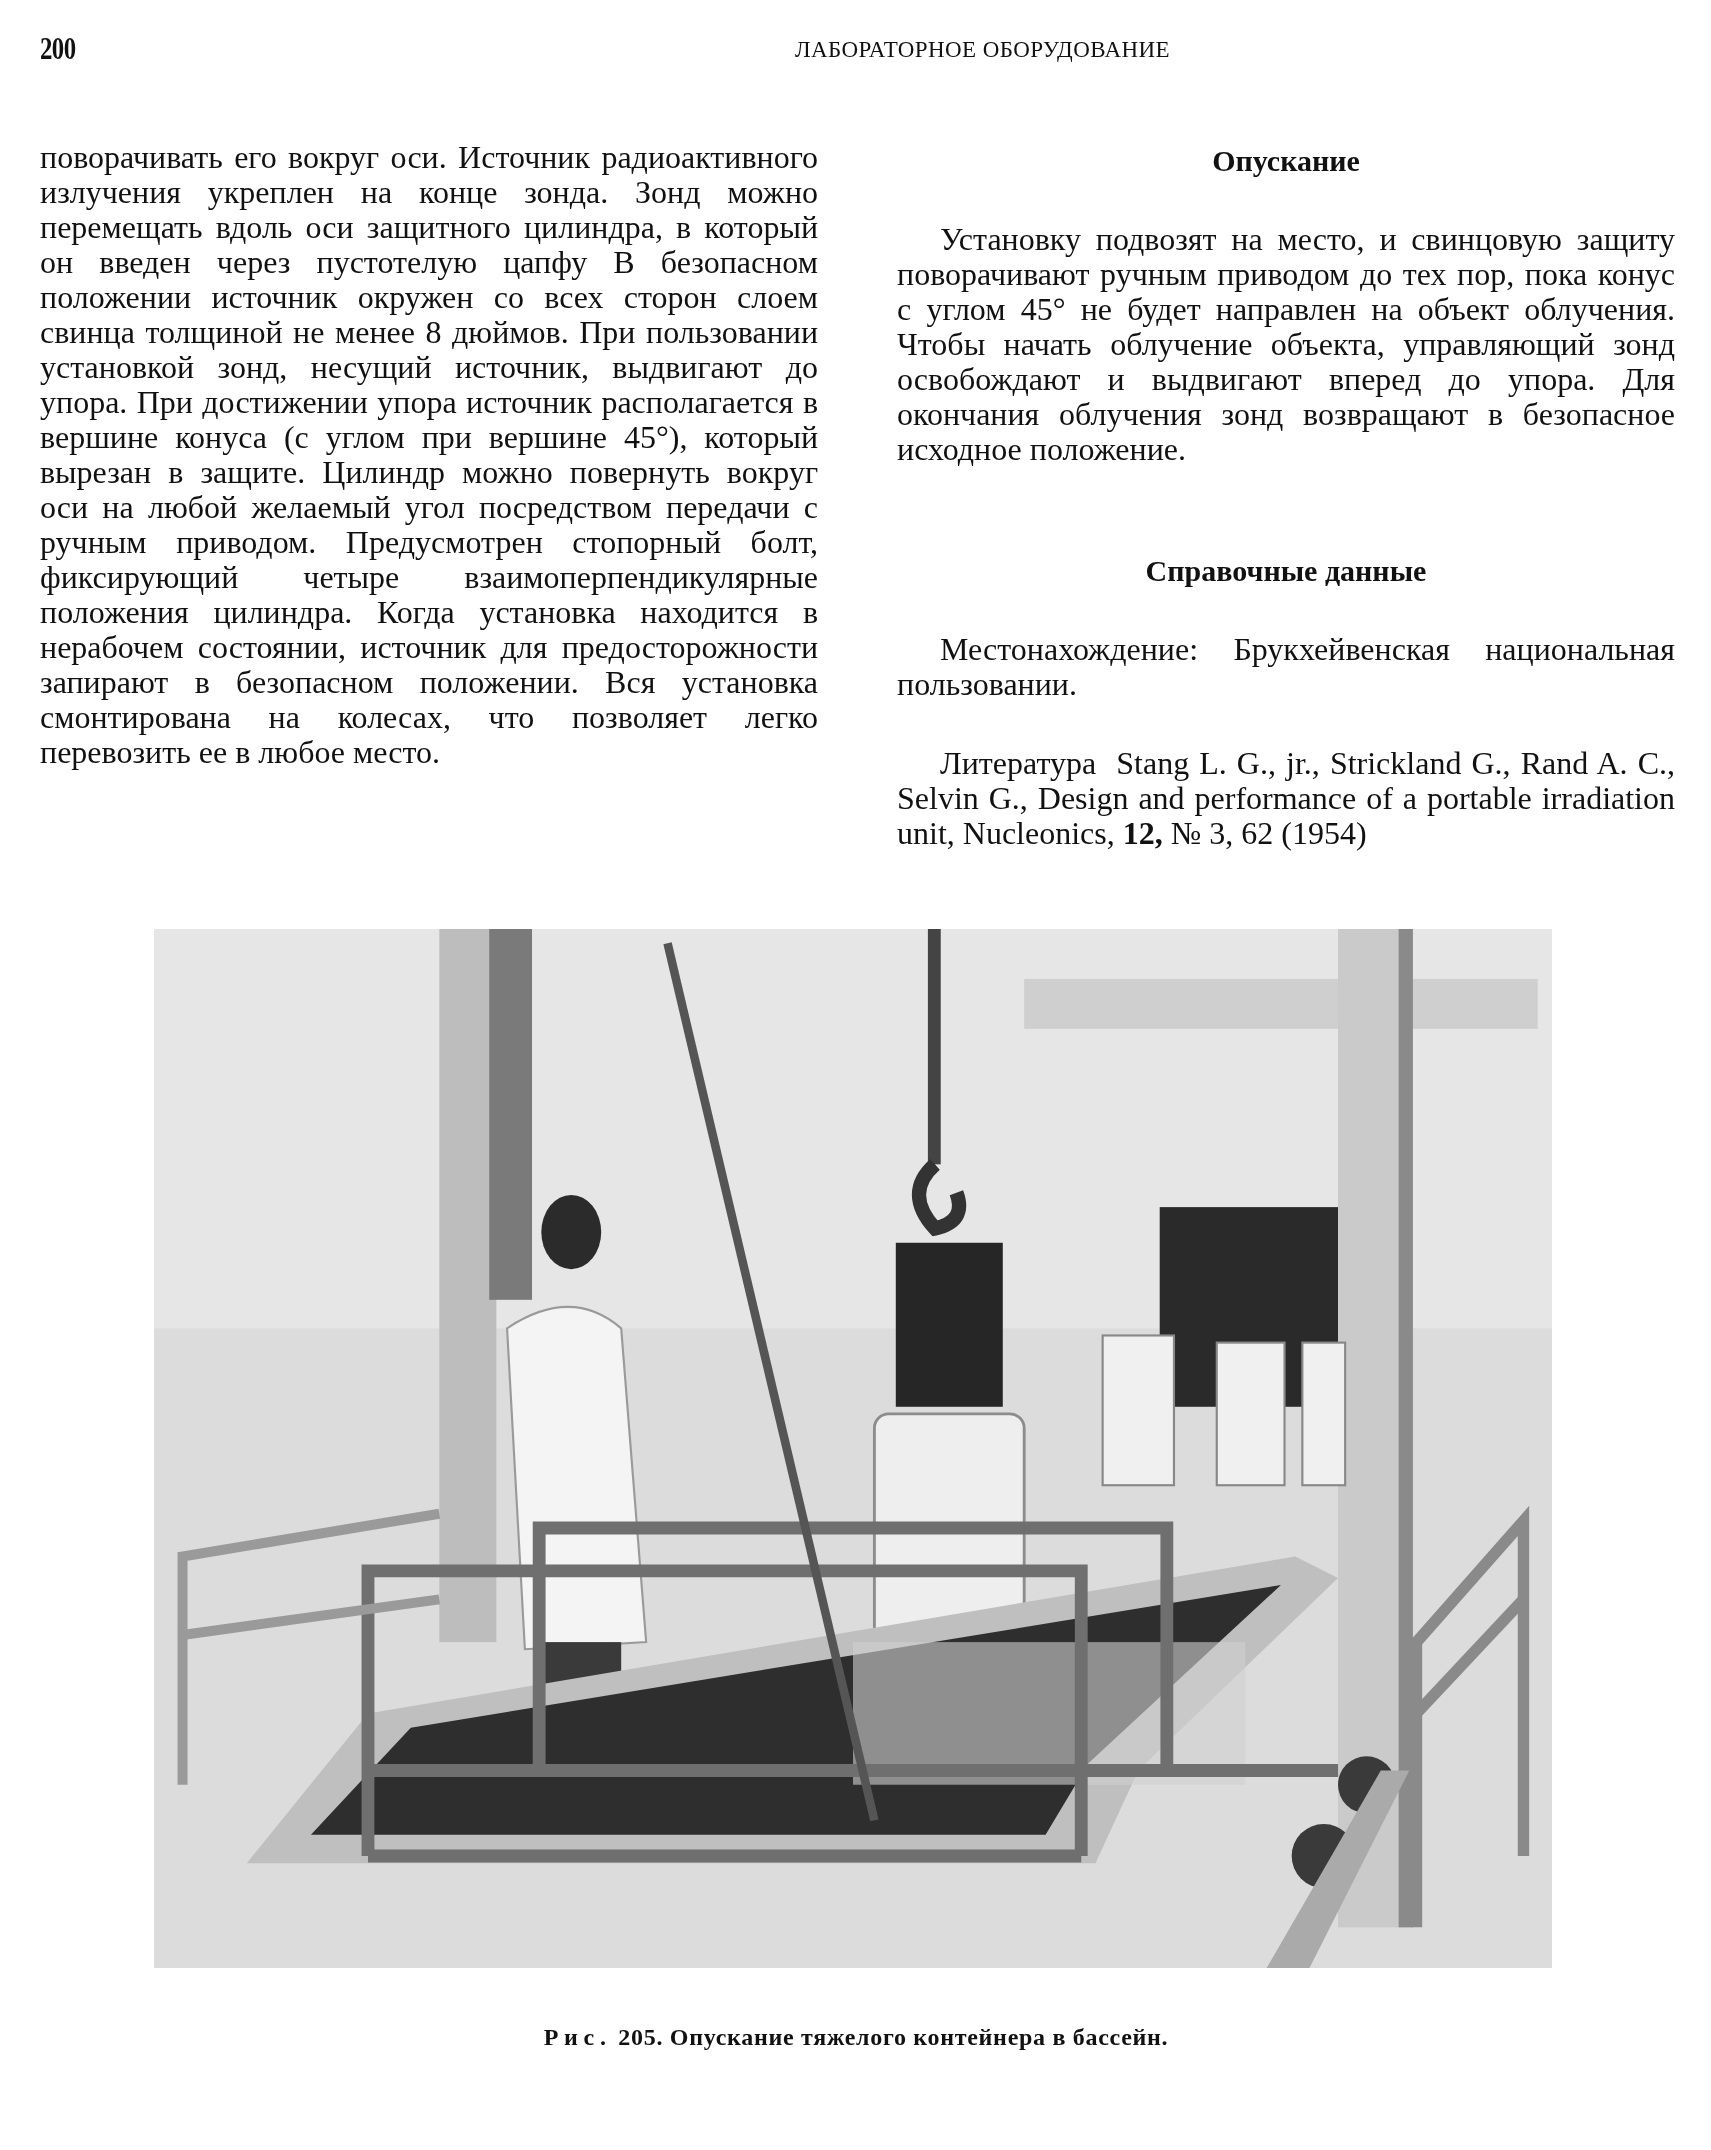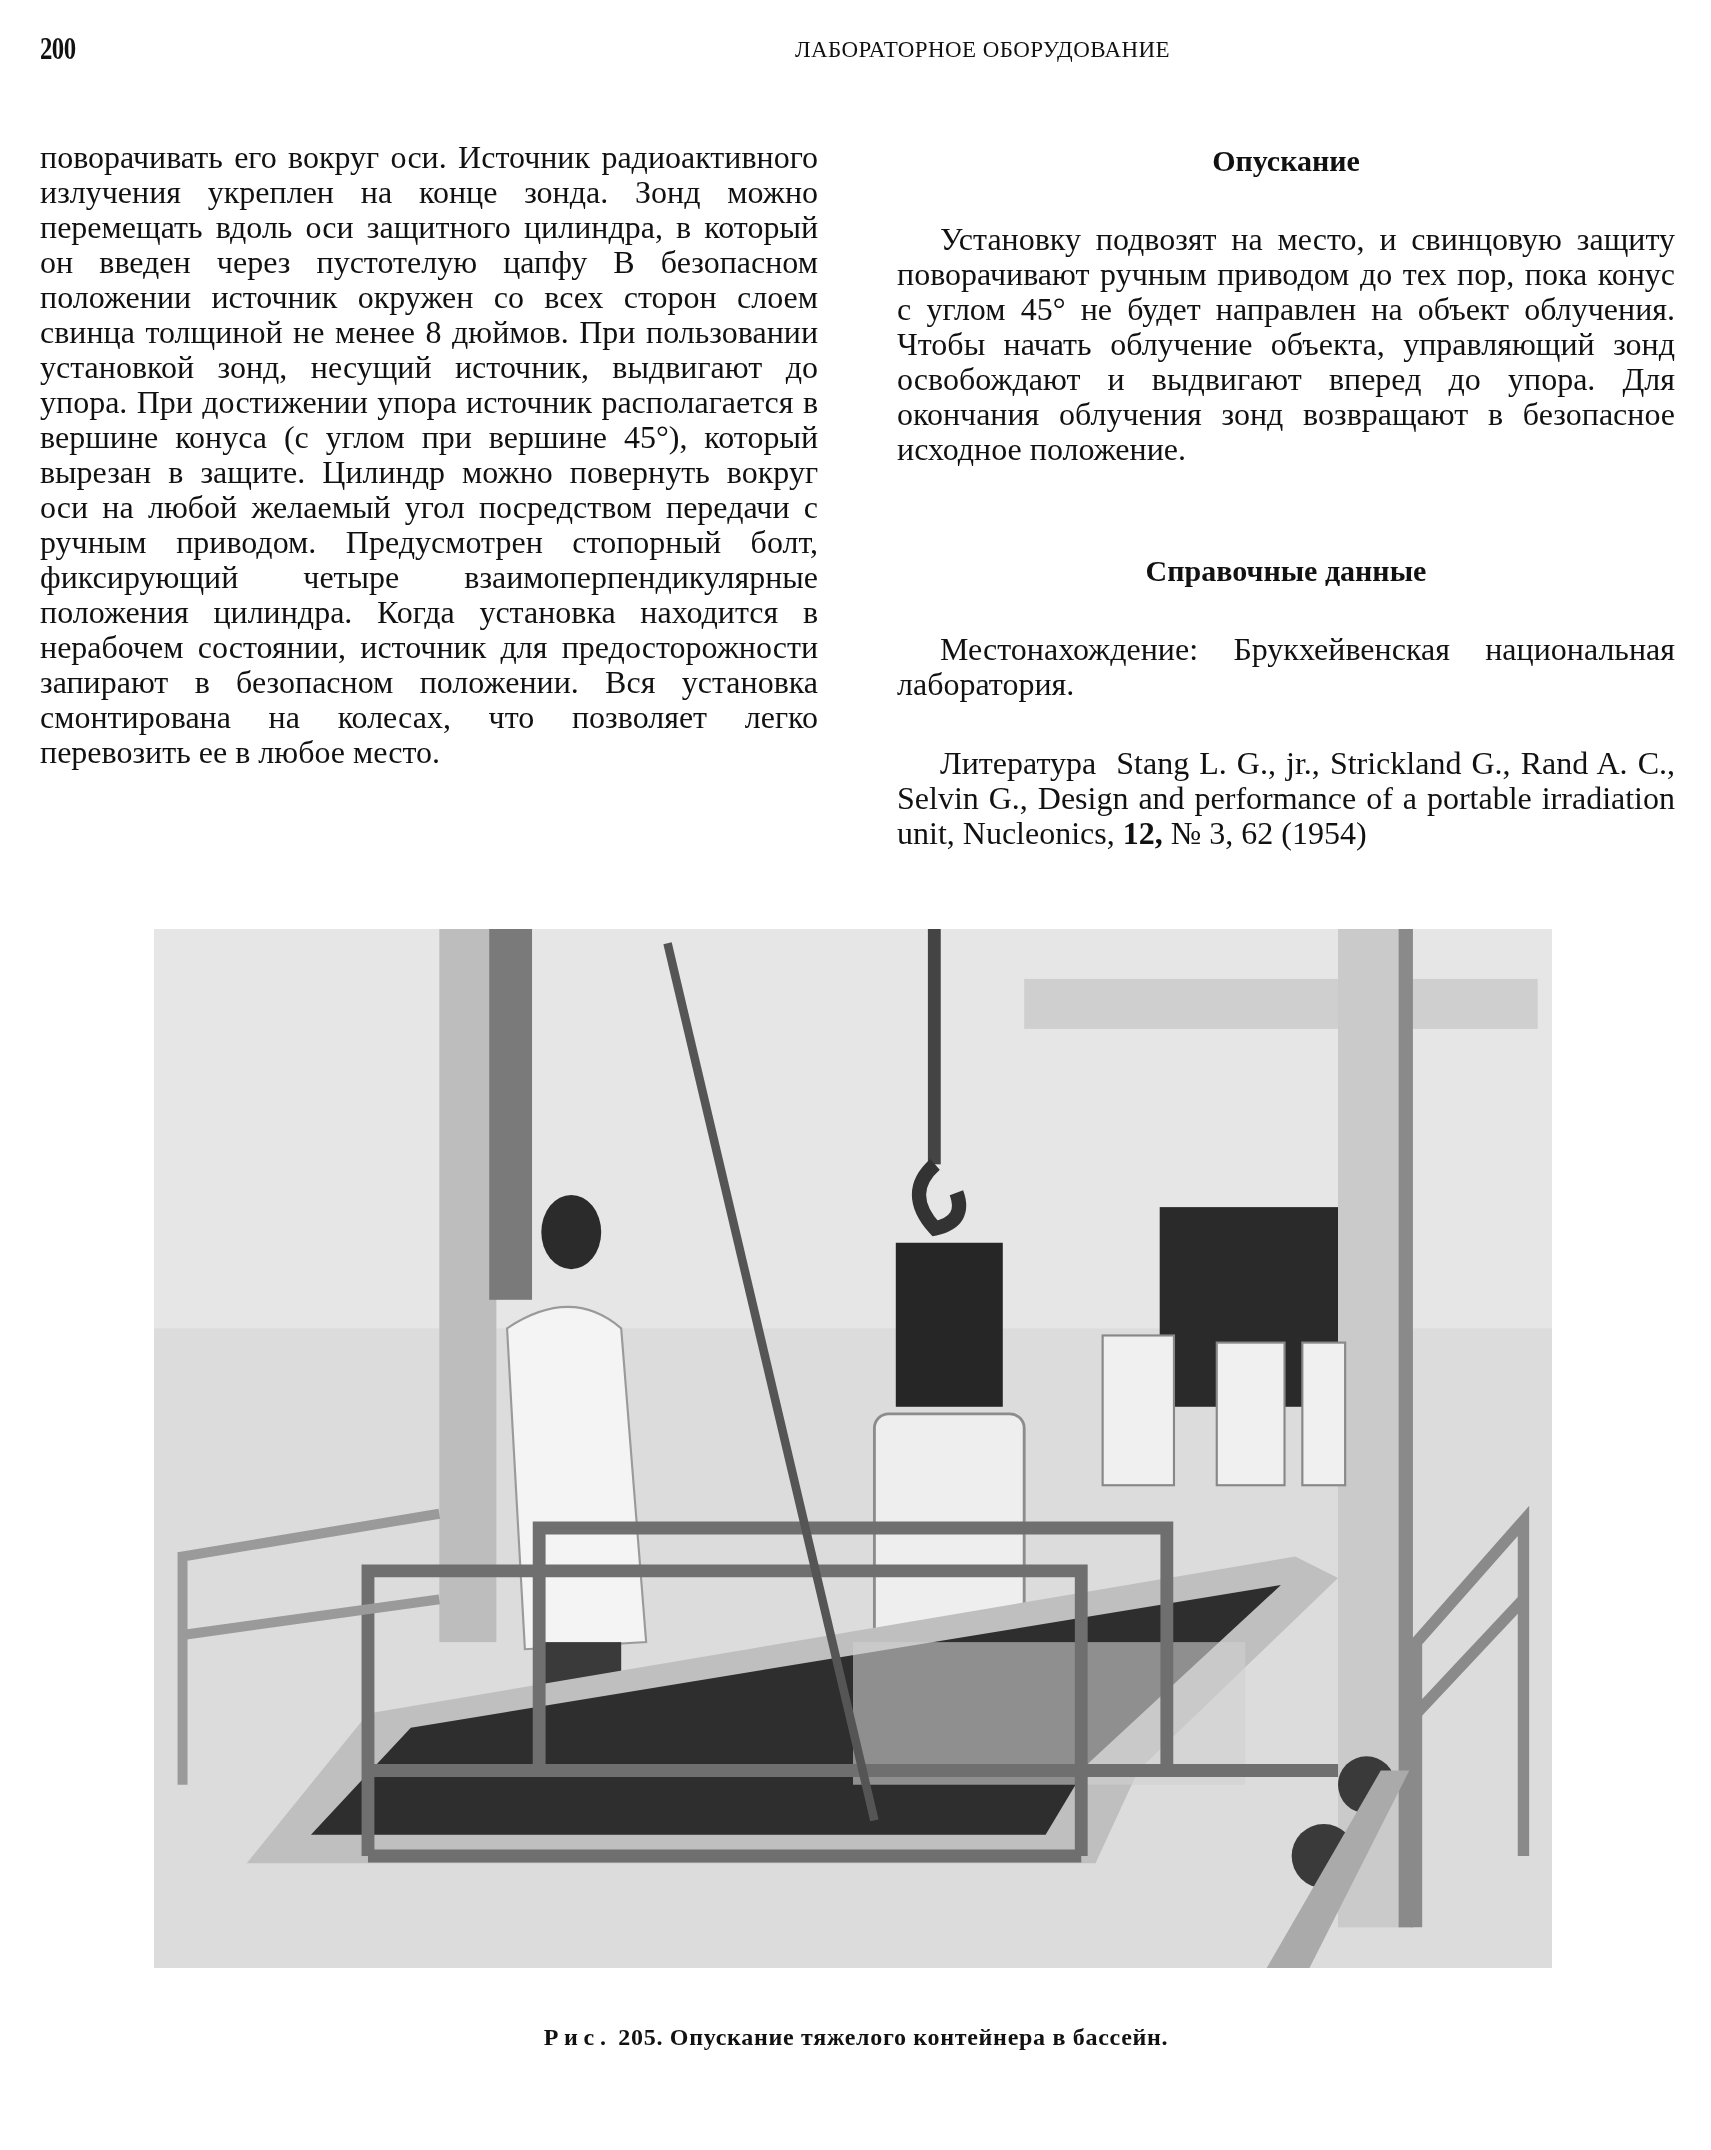--- a/index.html
+++ b/index.html
@@ -33,21 +33,21 @@
 <div class="running-head">ЛАБОРАТОРНОЕ ОБОРУДОВАНИЕ</div>
 
 <div class="col col-left">
   <p>поворачивать его вокруг оси. Источник радиоактивного излучения укреплен на конце зонда. Зонд можно перемещать вдоль оси защитного цилиндра, в который он введен через пустотелую цапфу В безопасном положении источник окружен со всех сторон слоем свинца толщиной не менее 8 дюймов. При пользовании установкой зонд, несущий источник, выдвигают до упора. При достижении упора источник располагается в вершине конуса (с углом при вершине 45°), который вырезан в защите. Цилиндр можно повернуть вокруг оси на любой желаемый угол посредством передачи с ручным приводом. Предусмотрен стопорный болт, фиксирующий четыре взаимоперпендикулярные положения цилиндра. Когда установка находится в нерабочем состоянии, источник для предосторожности запирают в безопасном положении. Вся установка смонтирована на колесах, что позволяет легко перевозить ее в любое место.</p>
 </div>
 
 <div class="col col-right">
   <h2 class="section-heading h1">Опускание</h2>
   <p class="indent">Установку подвозят на место, и свинцовую защиту поворачивают ручным приводом до тех пор, пока конус с углом 45° не будет направлен на объект облучения. Чтобы начать облучение объекта, управляющий зонд освобождают и выдвигают вперед до упора. Для окончания облучения зонд возвращают в безопасное исходное положение.</p>
   <h2 class="section-heading h2">Справочные данные</h2>
-  <p class="indent">Местонахождение: Брукхейвенская национальная лаборатория.</p>
+  <p class="indent">Местонахождение: Брукхейвенская национальная пользовании.</p>
   <p class="indent"><span>Литература</span>&nbsp;&nbsp;<span>Stang L. G., jr., Strickland G., Rand A. C., Selvin G., Design and performance of a portable irradiation unit,</span> <span class="ref-journal">Nucleonics,</span> <span class="ref-volume">12,</span> <span>№ 3, 62 (1954)</span></p>
 </div>
 
 <div class="figure">
   <svg viewBox="0 0 1960 1457" preserveAspectRatio="none">
     <rect x="0" y="0" width="1960" height="1457" fill="#dcdcdc"></rect>
 
     <rect x="0" y="0" width="1960" height="560" fill="#e6e6e6"></rect>
 
     <rect x="1220" y="70" width="720" height="70" fill="#cfcfcf"></rect>

